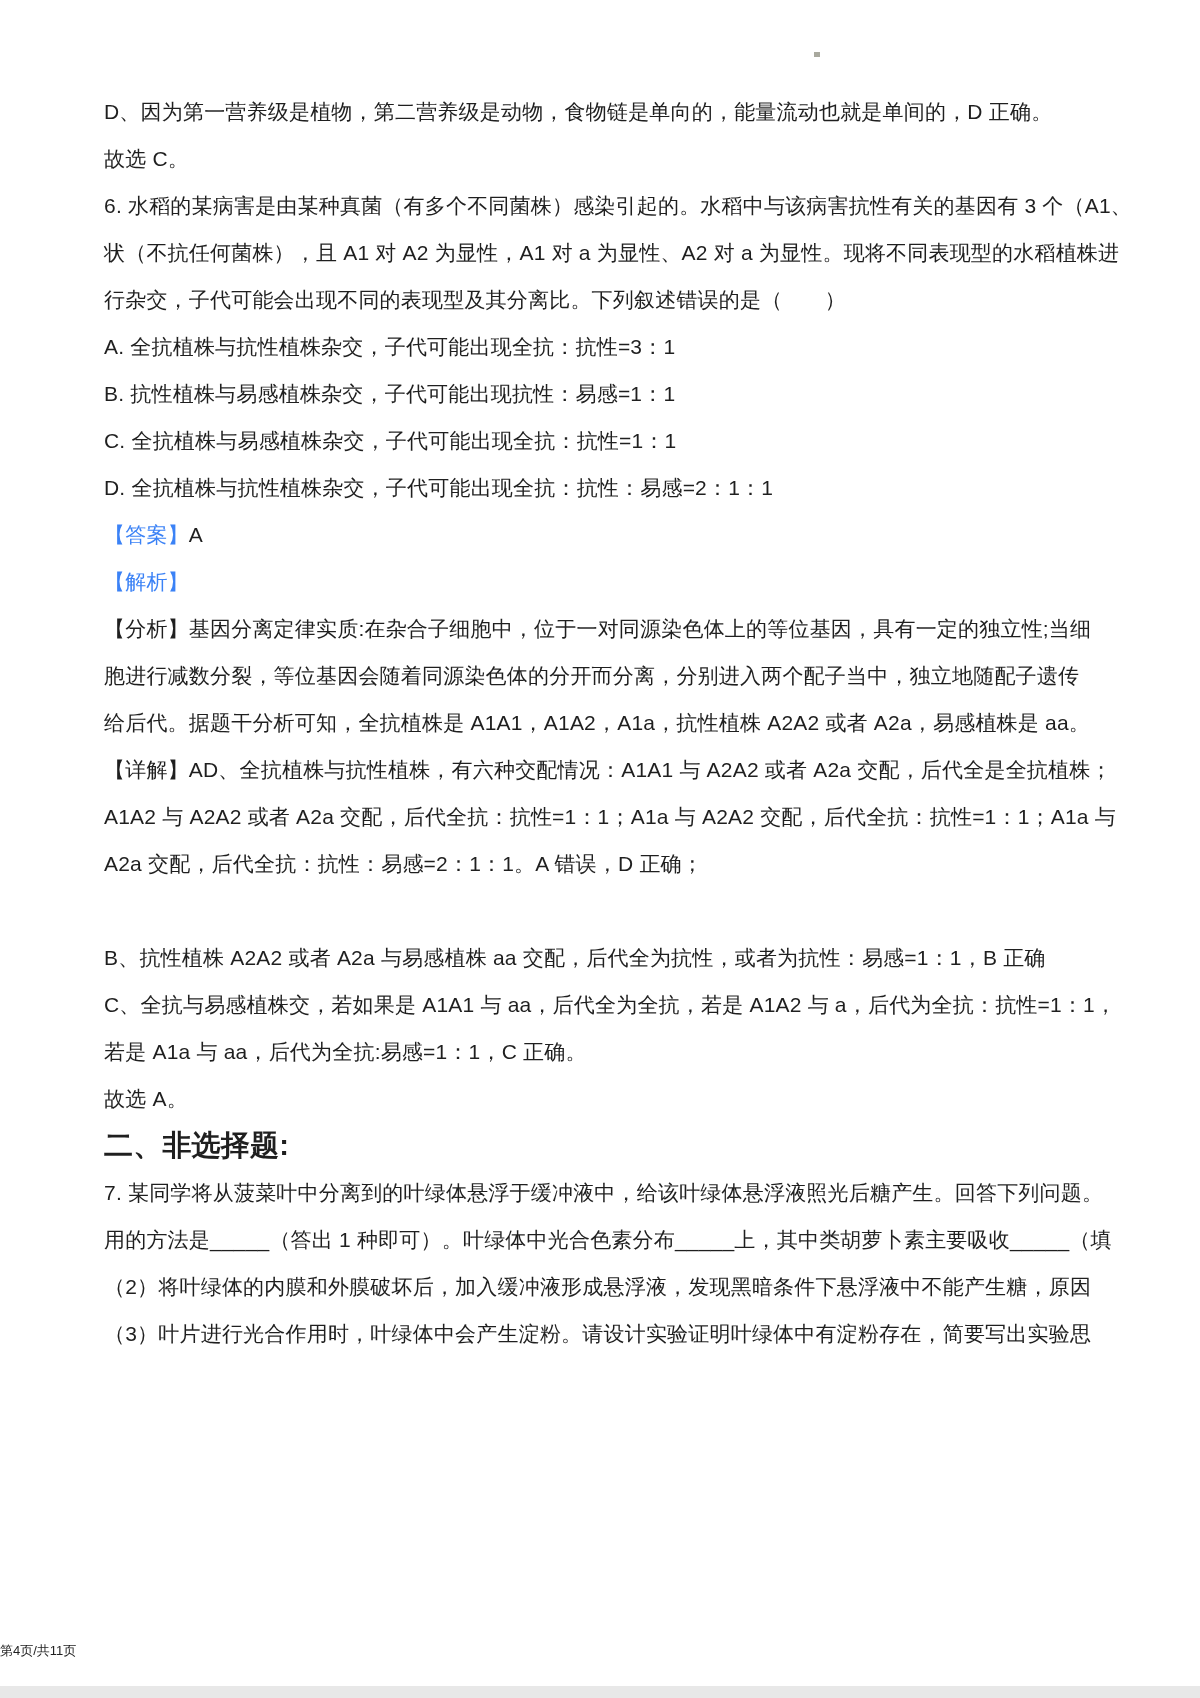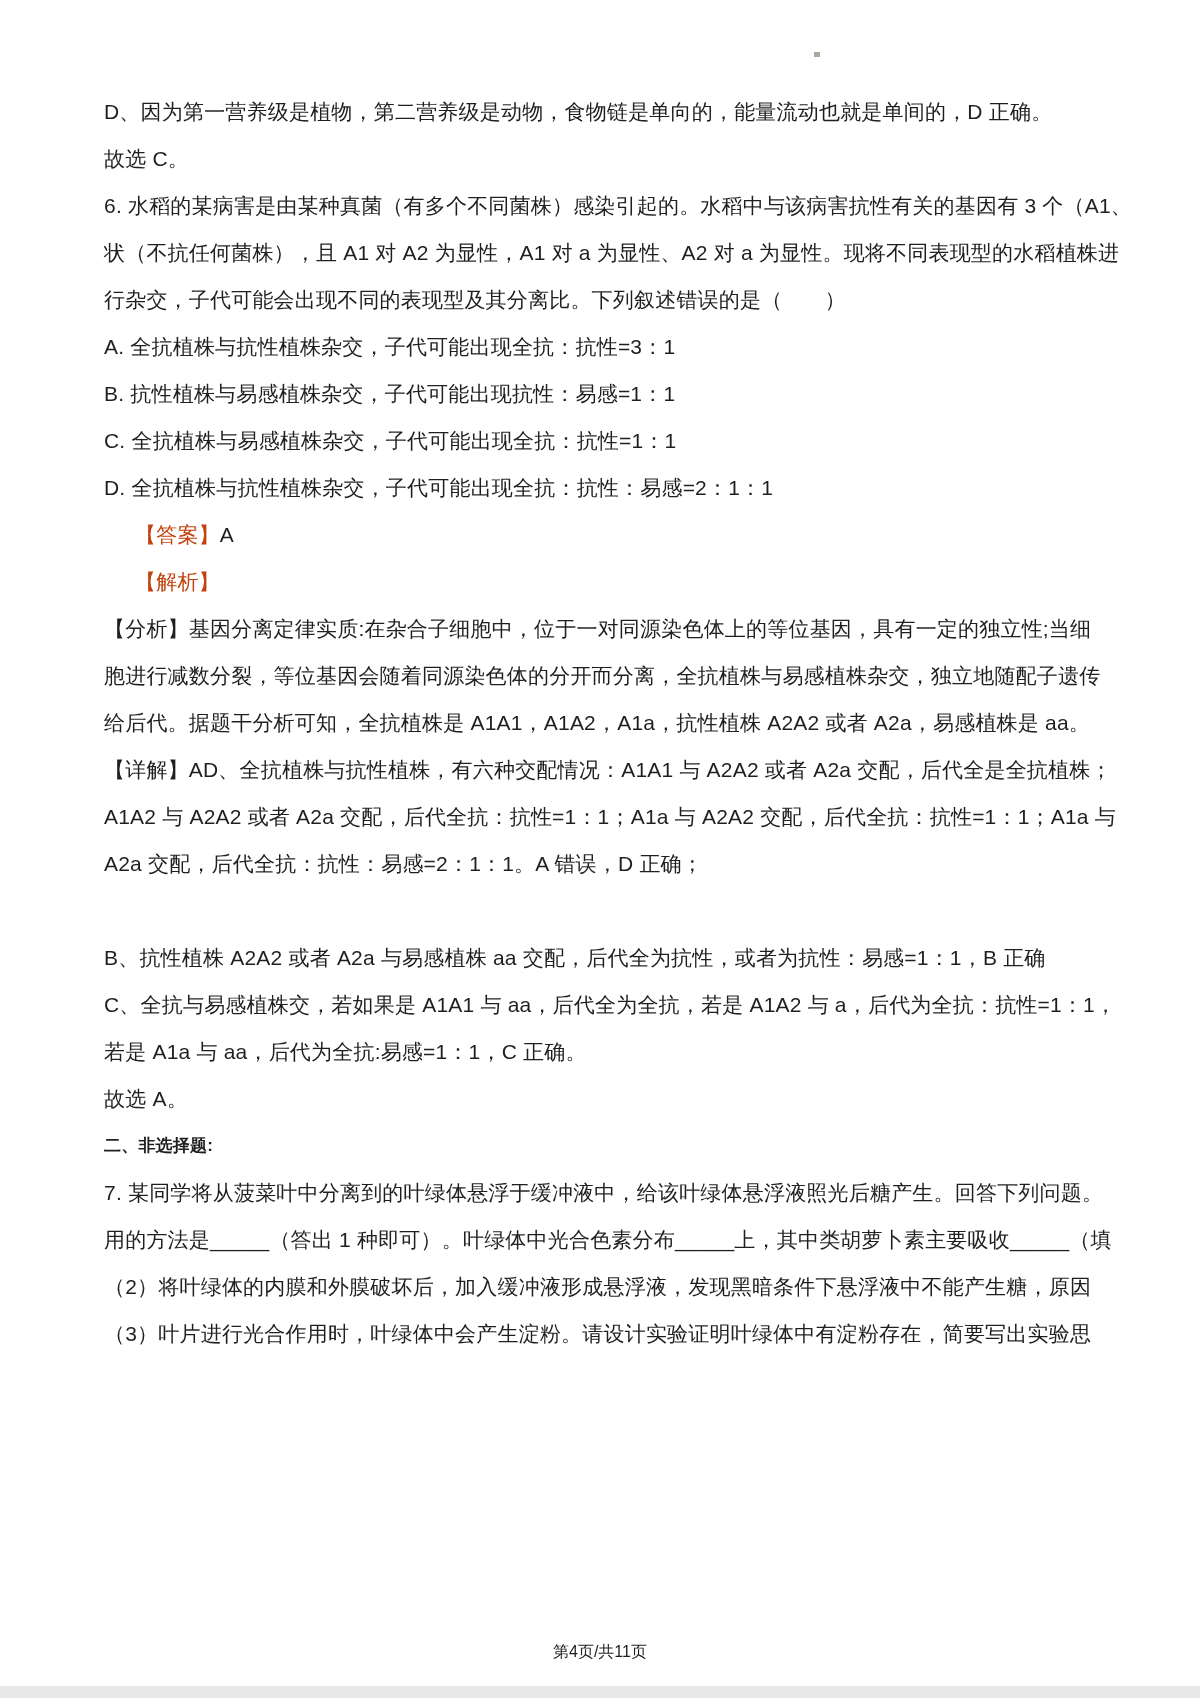--- a/index.html
+++ b/index.html
@@ -22,30 +22,29 @@
   .line {
     height: 47px;
     line-height: 47px;
     font-size: 21px;
     white-space: nowrap;
     letter-spacing: 0.2px;
   }
   .line.blank { height: 47px; }
   .line.heading {
     font-weight: bold;
-    font-size: 17px;
+    font-size: 29px;
   }
-  .blue { color: #c2410c; margin-left: 31px; }
+  .blue { color: #3b82f6; }
   .footer {
     position: absolute;
     left: 0;
     right: 0;
     top: 1642px;
-    text-align: center;
-    font-size: 16px;
+    font-size: 13px;
     color: #1f1f1f;
   }
   .artifact-dot {
     position: absolute;
     left: 814px;
     top: 52px;
     width: 6px;
     height: 5px;
     background: #a9a99e;
   }
@@ -61,21 +60,21 @@
       <div class="line"><span>6. 水稻的某病害是由某种真菌（有多个不同菌株）感染引起的。水稻中与该病害抗性有关的基因有 3 个（A1、</span></div>
       <div class="line"><span>状（不抗任何菌株），且 A1 对 A2 为显性，A1 对 a 为显性、A2 对 a 为显性。现将不同表现型的水稻植株进</span></div>
       <div class="line"><span>行杂交，子代可能会出现不同的表现型及其分离比。下列叙述错误的是（　　）</span></div>
       <div class="line"><span>A. 全抗植株与抗性植株杂交，子代可能出现全抗：抗性=3：1</span></div>
       <div class="line"><span>B. 抗性植株与易感植株杂交，子代可能出现抗性：易感=1：1</span></div>
       <div class="line"><span>C. 全抗植株与易感植株杂交，子代可能出现全抗：抗性=1：1</span></div>
       <div class="line"><span>D. 全抗植株与抗性植株杂交，子代可能出现全抗：抗性：易感=2：1：1</span></div>
       <div class="line"><span class="blue">【答案】</span><span>A</span></div>
       <div class="line"><span class="blue">【解析】</span></div>
       <div class="line"><span>【分析】基因分离定律实质:在杂合子细胞中，位于一对同源染色体上的等位基因，具有一定的独立性;当细</span></div>
-      <div class="line"><span>胞进行减数分裂，等位基因会随着同源染色体的分开而分离，全抗植株与易感植株杂交，独立地随配子遗传</span></div>
+      <div class="line"><span>胞进行减数分裂，等位基因会随着同源染色体的分开而分离，分别进入两个配子当中，独立地随配子遗传</span></div>
       <div class="line"><span>给后代。据题干分析可知，全抗植株是 A1A1，A1A2，A1a，抗性植株 A2A2 或者 A2a，易感植株是 aa。</span></div>
       <div class="line"><span>【详解】AD、全抗植株与抗性植株，有六种交配情况：A1A1 与 A2A2 或者 A2a 交配，后代全是全抗植株；</span></div>
       <div class="line"><span>A1A2 与 A2A2 或者 A2a 交配，后代全抗：抗性=1：1；A1a 与 A2A2 交配，后代全抗：抗性=1：1；A1a 与</span></div>
       <div class="line"><span>A2a 交配，后代全抗：抗性：易感=2：1：1。A 错误，D 正确；</span></div>
       <div class="line blank"></div>
       <div class="line"><span>B、抗性植株 A2A2 或者 A2a 与易感植株 aa 交配，后代全为抗性，或者为抗性：易感=1：1，B 正确</span></div>
       <div class="line"><span>C、全抗与易感植株交，若如果是 A1A1 与 aa，后代全为全抗，若是 A1A2 与 a，后代为全抗：抗性=1：1，</span></div>
       <div class="line"><span>若是 A1a 与 aa，后代为全抗:易感=1：1，C 正确。</span></div>
       <div class="line"><span>故选 A。</span></div>
       <div class="line heading"><span>二、非选择题:</span></div>

